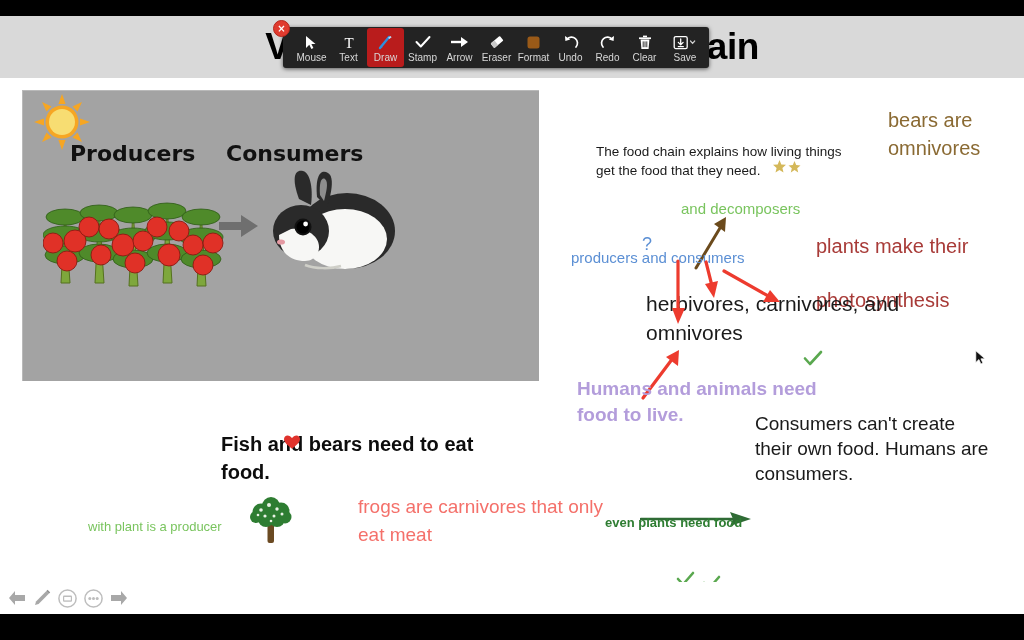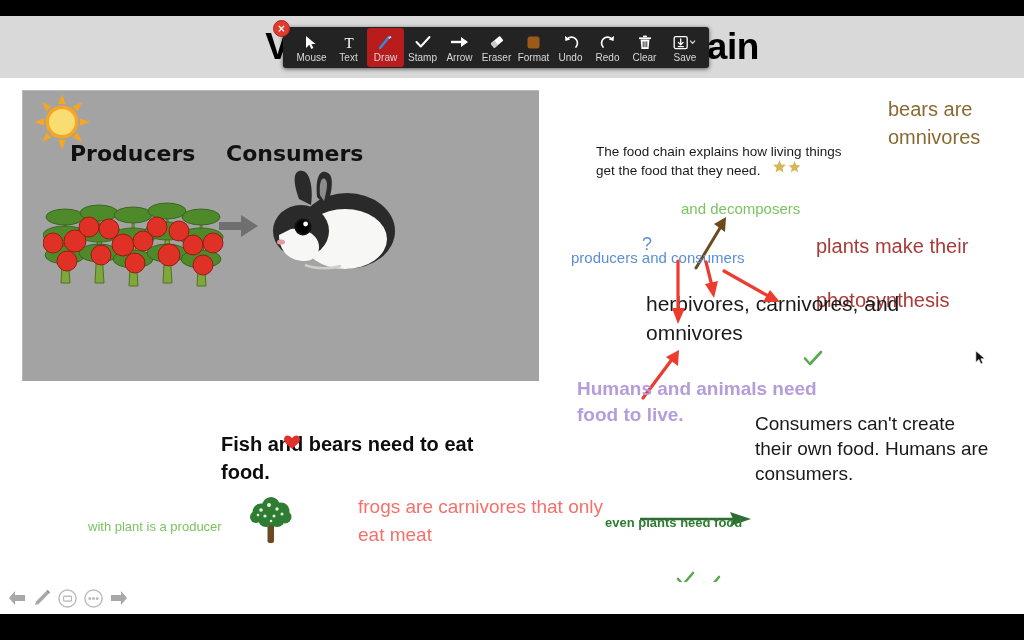--- a/index.html
+++ b/index.html
@@ -260,21 +260,21 @@
     </div>
 
     <div class="ann" style="left:596px;top:64px;font-size:13.5px;color:#1a1a1a;line-height:19px;">The food chain explains how living things
 get the food that they need.</div>
 
     <svg style="position:absolute;left:772px;top:81px;" width="30" height="16" viewBox="0 0 30 16">
       <path d="M7.5 1 L9.3 5.4 L14 5.8 L10.4 8.9 L11.5 13.5 L7.5 11 L3.5 13.5 L4.6 8.9 L1 5.8 L5.7 5.4 Z" fill="#d4b85a"></path>
       <path d="M22.5 2 L24.2 6 L28.5 6.4 L25.2 9.2 L26.2 13.4 L22.5 11.1 L18.8 13.4 L19.8 9.2 L16.5 6.4 L20.8 6 Z" fill="#d4b85a"></path>
     </svg>
 
-    <div class="ann" style="left:888px;top:17px;font-size:20px;color:#8a6a33;line-height:28px;">bears are
+    <div class="ann" style="left:888px;top:28px;font-size:20px;color:#8a6a33;line-height:28px;">bears are
 omnivores</div>
 
     <div class="ann" style="left:681px;top:122px;font-size:15px;color:#79c45e;">and decomposers</div>
 
     <svg style="position:absolute;left:690px;top:135px;" width="46" height="58" viewBox="0 0 46 58">
       <path d="M6 55 L33 10" stroke="#6b4a1c" stroke-width="3" fill="none" stroke-linecap="round"></path>
       <path d="M36 4 L35 19 L24 11 Z" fill="#6b4a1c"></path>
     </svg>
 
     <div class="ann" style="left:642px;top:156px;font-size:18px;color:#5b8fd4;">?</div>

